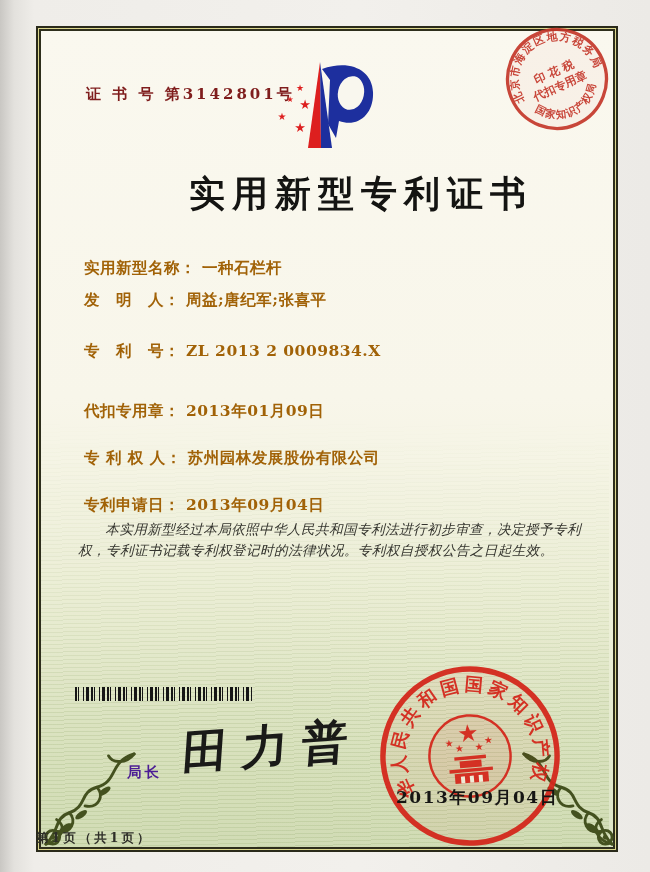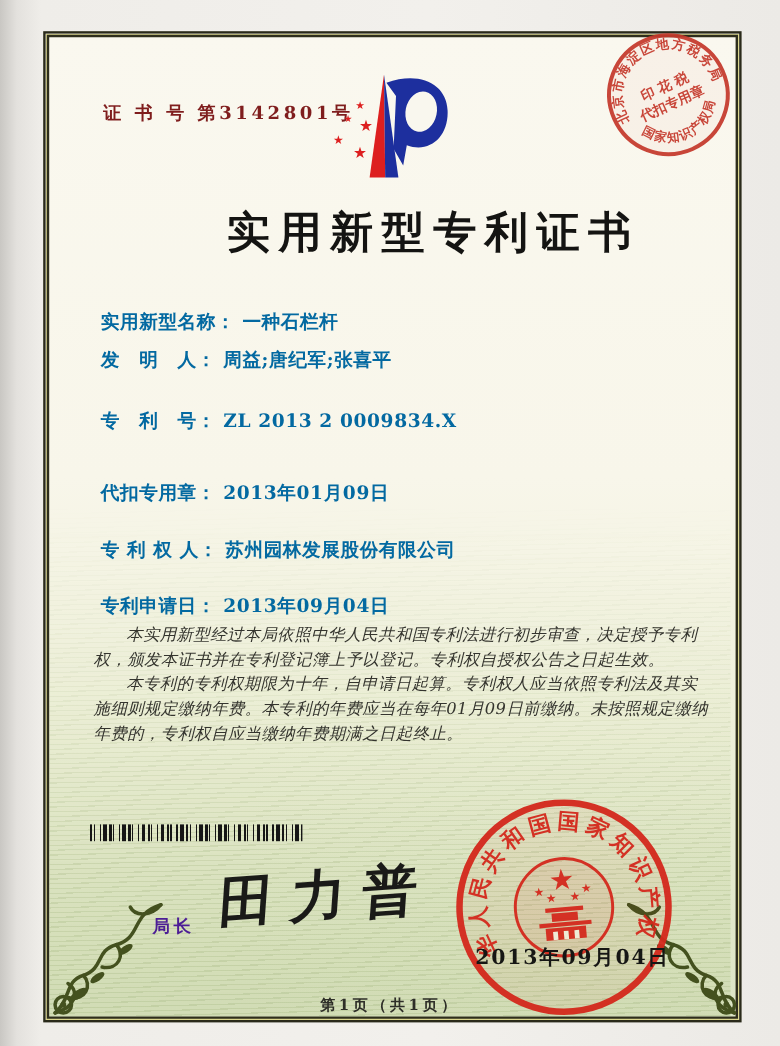--- a/index.html
+++ b/index.html
@@ -28,21 +28,21 @@
   }
   .logo{position:absolute;left:266px;top:60px;width:122px;height:96px;}
   .tax-stamp{
     position:absolute;left:500px;top:22px;width:114px;height:114px;
     transform:rotate(-24deg);opacity:.93;z-index:6;
   }
   .title{
     position:absolute;left:36px;top:170px;width:650px;text-align:center;
     font-size:36px;font-weight:700;letter-spacing:7px;color:#141412;
   }
-  .field{position:absolute;left:84px;font-size:15.5px;font-weight:700;color:#0369a1;letter-spacing:.5px;white-space:nowrap;}
+  .field{position:absolute;left:84px;font-size:15.5px;font-weight:700;color:#a16207;letter-spacing:.5px;white-space:nowrap;}
   .field .fvalue{margin-left:6px;}
   .body-text{
     position:absolute;left:78px;top:519px;width:512px;
     font-size:13.6px;line-height:20.7px;color:#34342e;
     font-style:italic;letter-spacing:.4px;
   }
   .body-text p{margin:0;text-indent:2em;}
   .barcode{
     position:absolute;left:75px;top:687px;width:177px;height:14px;z-index:3;
     background:repeating-linear-gradient(90deg,
@@ -58,21 +58,21 @@
   }
   .issue-seal{position:absolute;left:376px;top:662px;width:188px;height:188px;transform:rotate(-5deg);z-index:4;opacity:.95;}
   .seal-date{
     position:absolute;left:396px;top:786px;font-size:17px;font-weight:700;color:#161614;
     letter-spacing:1.5px;z-index:5;white-space:nowrap;
   }
   .ornament{position:absolute;width:100px;height:98px;top:752px;z-index:2;}
   .orn-left{left:39px;}
   .orn-right{left:519px;transform:scaleX(-1);}
   .footer{
-    position:absolute;left:36px;top:830px;width:578px;text-align:center;
+    position:absolute;left:36px;top:830px;width:578px;text-align:left;
     font-size:12.5px;letter-spacing:3px;color:#2e2e28;font-weight:600;z-index:3;
   }
   svg text{font-family:"DejaVu Serif","Liberation Serif",serif;}
 </style>
 </head>
 <body>
 
 <div class="cert-frame"></div>
 <div class="guilloche"></div>
 
@@ -121,22 +121,21 @@
   <span class="flabel">代扣专用章：</span><span class="fvalue">2013年01月09日</span>
 </div>
 <div class="field" style="top:448px">
   <span class="flabel">专 利 权 人：</span><span class="fvalue">苏州园林发展股份有限公司</span>
 </div>
 <div class="field" style="top:495px">
   <span class="flabel">专利申请日：</span><span class="fvalue">2013年09月04日</span>
 </div>
 
 <div class="body-text">
-  <p>本实用新型经过本局依照中华人民共和国专利法进行初步审查，决定授予专利权，颁发本证书并在专利登记簿上予以登记。专利权自授权公告之日起生效。</p>
-  <p>本专利的专利权期限为十年，自申请日起算。专利权人应当依照专利法及其实施细则规定缴纳年费。本专利的年费应当在每年01月09日前缴纳。未按照规定缴纳年费的，专利权自应当缴纳年费期满之日起终止。</p>
+  <p>本实用新型经过本局依照中华人民共和国专利法进行初步审查，决定授予专利权，专利证书记载专利权登记时的法律状况。专利权自授权公告之日起生效。</p>
 </div>
 
 <div class="barcode"></div>
 
 <div class="director-label">局长</div>
 <div class="signature">田力普</div>
 
 <svg class="issue-seal" viewBox="0 0 190 190">
   <defs>
     <path id="sealArc" d="M 35.2,122.9 A 66,66 0 1 1 154.8,122.9" fill="none"></path>

